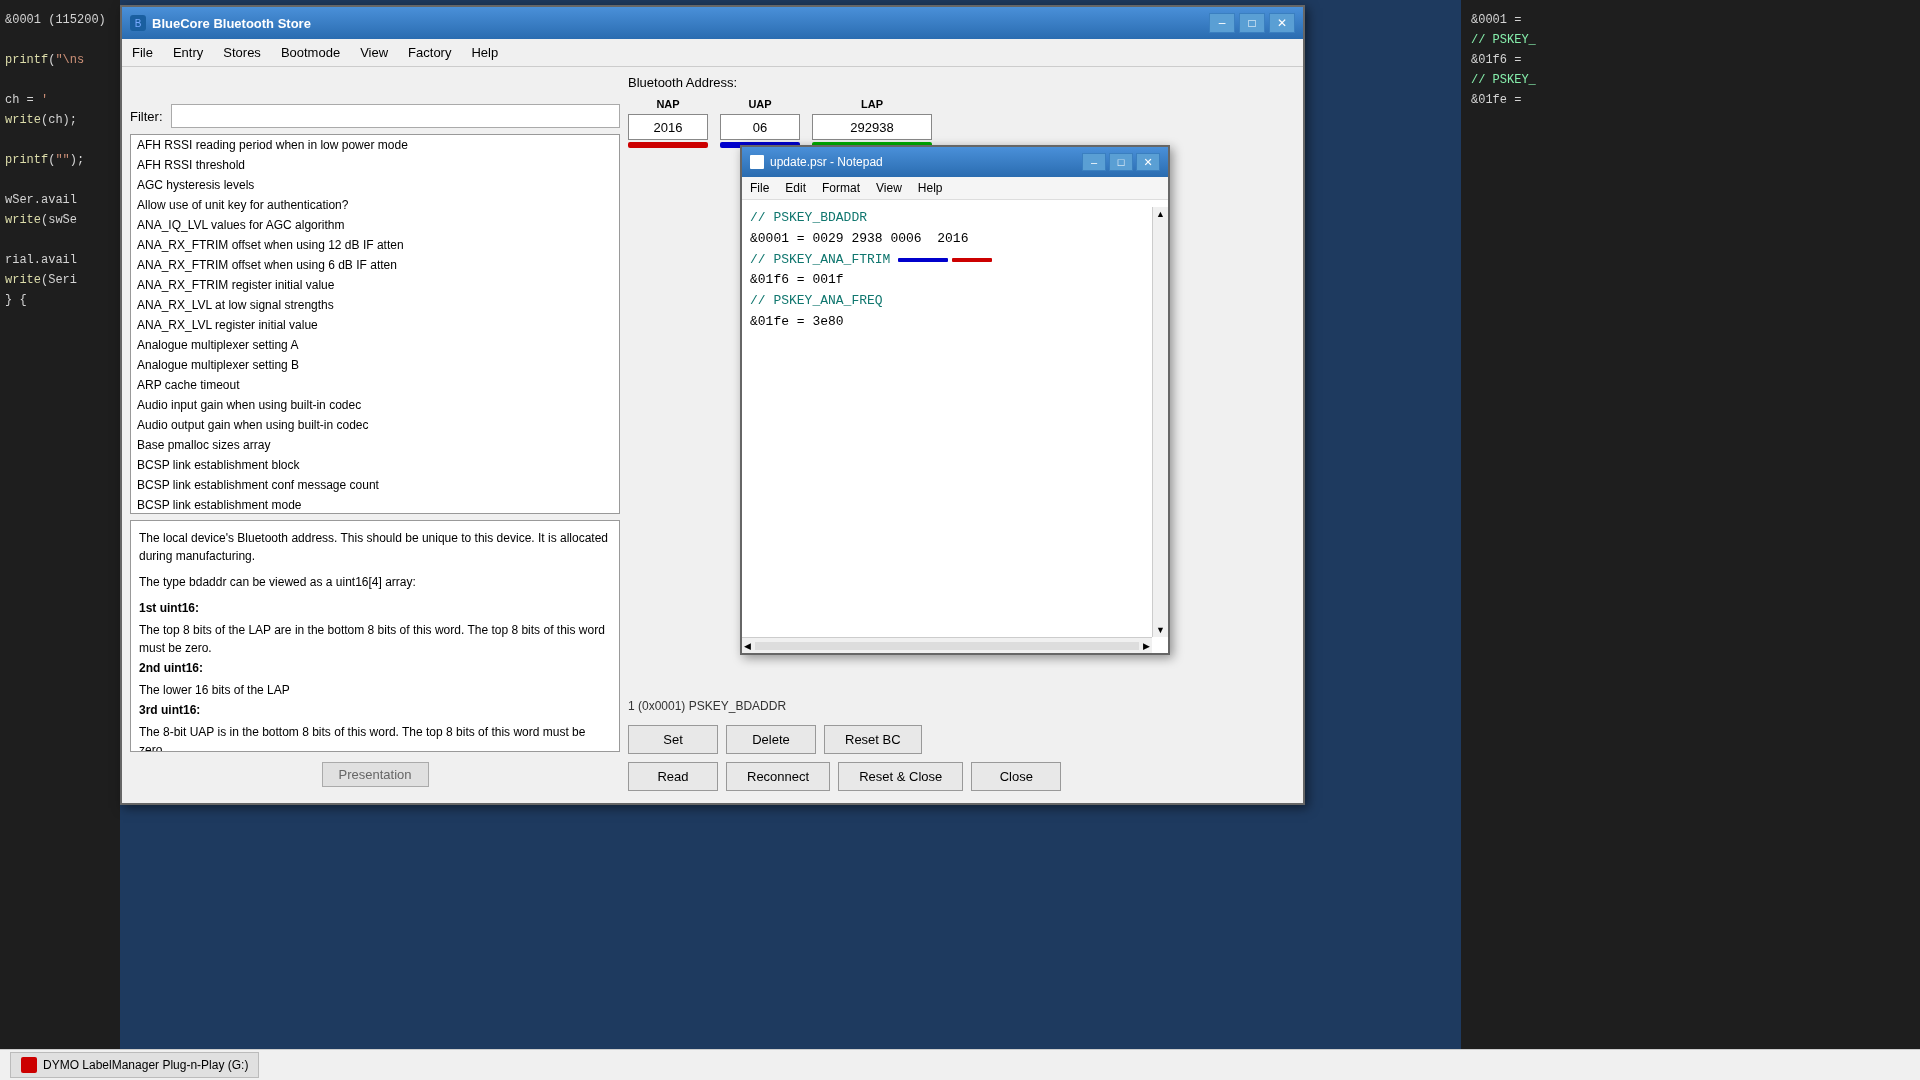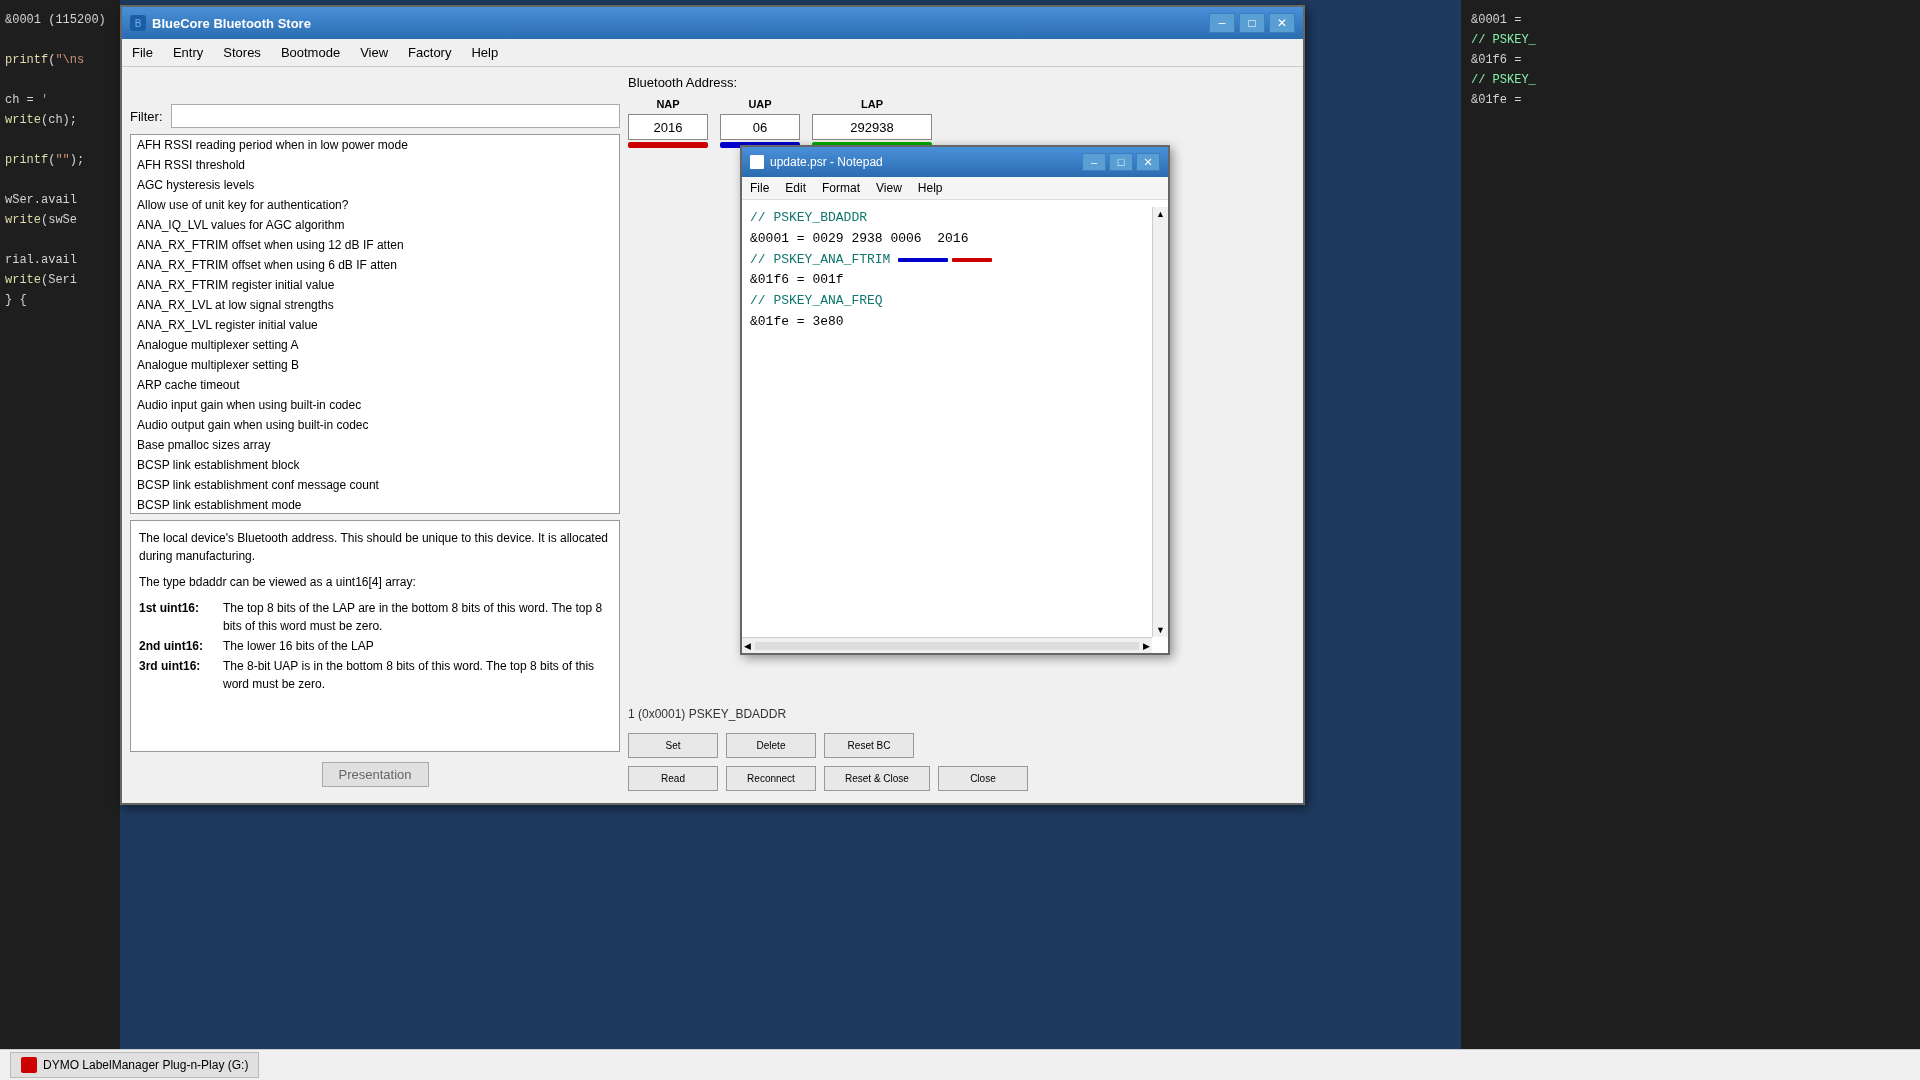--- a/index.html
+++ b/index.html
@@ -192,21 +192,21 @@
       border: 1px solid #999;
       background: white;
       padding: 8px;
       font-size: 12px;
       line-height: 1.5;
       overflow-y: auto;
       position: relative;
     }
     .desc-text { margin-bottom: 8px; }
     .desc-table { margin-top: 8px; }
-    .desc-row { display: flex; gap: 4px; margin-bottom: 2px; }
+    .desc-row { display: flex; gap: 4px; margin-bottom: 2px; flex-direction: column; }
     .desc-label { min-width: 80px; font-weight: bold; }
 
     .presentation-btn {
       align-self: center;
       padding: 4px 16px;
       background: #e0e0e0;
       border: 1px solid #aaa;
       cursor: pointer;
       font-size: 13px;
       color: #666;
@@ -276,21 +276,21 @@
     .action-buttons {
       display: flex;
       gap: 8px;
       flex-wrap: wrap;
     }
     .action-btn {
       padding: 6px 20px;
       background: #e8e8e8;
       border: 1px solid #999;
       cursor: pointer;
-      font-size: 10px;
+      font-size: 13px;
       min-width: 90px;
     }
 
     
     .notepad-window {
       position: absolute;
       left: 740px;
       top: 145px;
       width: 430px;
       height: 510px;

